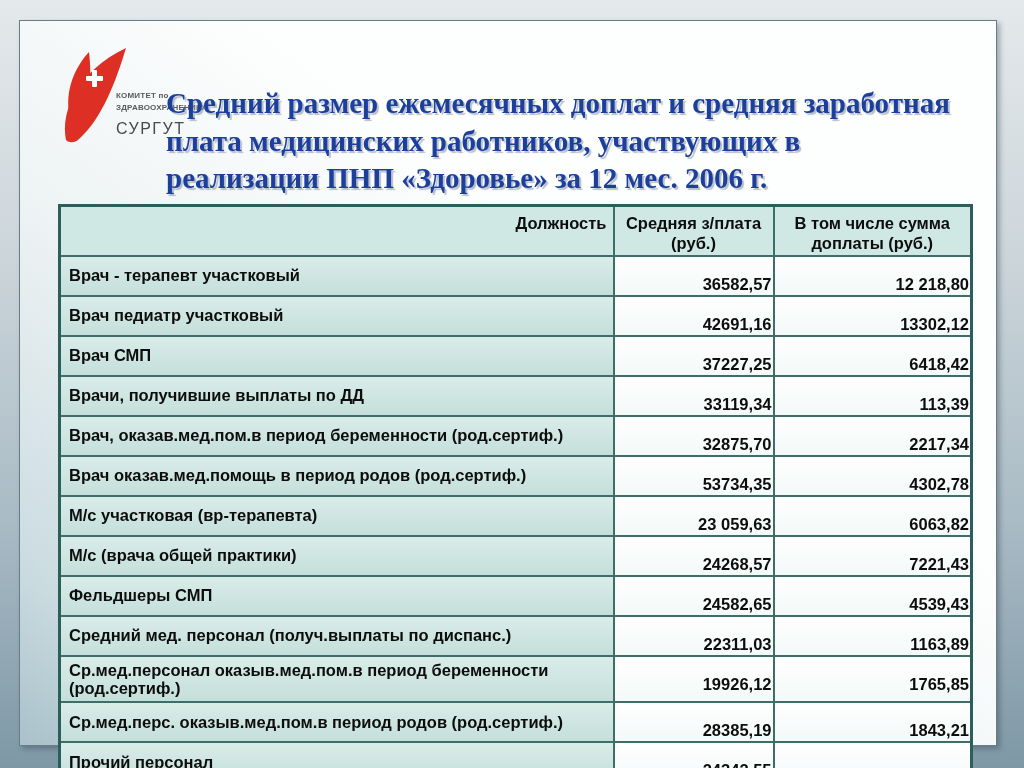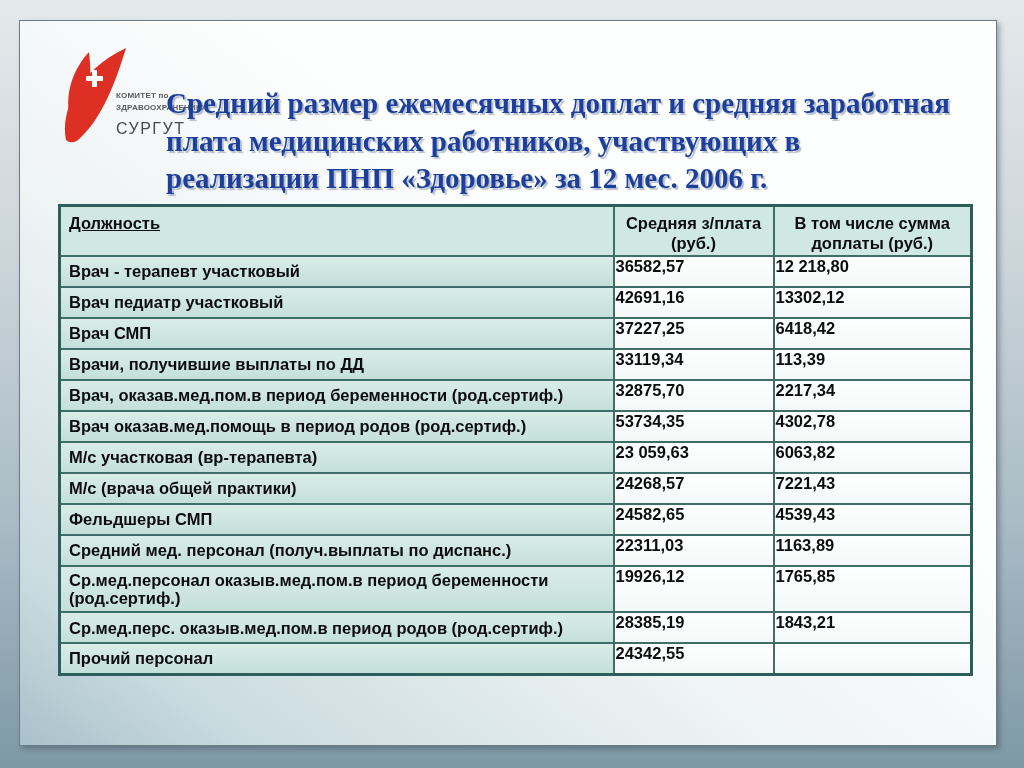--- a/index.html
+++ b/index.html
@@ -33,30 +33,30 @@
     border-collapse:collapse;table-layout:fixed;
     border:3px solid #2c5f5b;
     font-weight:bold;font-size:16.5px;color:#0d0d0d;
   }
   table.data th,table.data td{border:2px solid #3f6d68;box-sizing:border-box;}
   col.c1{width:554px}col.c2{width:160px}col.c3{width:198px}
   thead th{
     background:#cfe8e4;height:50px;vertical-align:top;
     padding:7px 6px 0 6px;font-size:16.5px;line-height:1.2;
   }
-  thead th.h-label{text-align:left;padding-left:8px;text-decoration:underline;}
+  thead th.h-label{text-align:right;padding-left:8px;}
   thead th.h-num{text-align:center;}
   td.c-label{
     background:linear-gradient(180deg,#d9ece8 0%,#c4dfda 100%);
     padding:4px 6px 4px 8px;height:31px;vertical-align:middle;
     line-height:1.12;text-align:left;
   }
   td.c-num{
     background:linear-gradient(180deg,#ffffff 0%,#f3f9f8 100%);
-    text-align:left;vertical-align:top;padding-top:0;
+    text-align:right;vertical-align:top;padding-top:18px;
   }
 </style>
 </head>
 <body>
 
 <div class="content-panel">
 
   <div class="logo">
     <svg width="120" height="122" viewBox="0 0 120 122">
 

